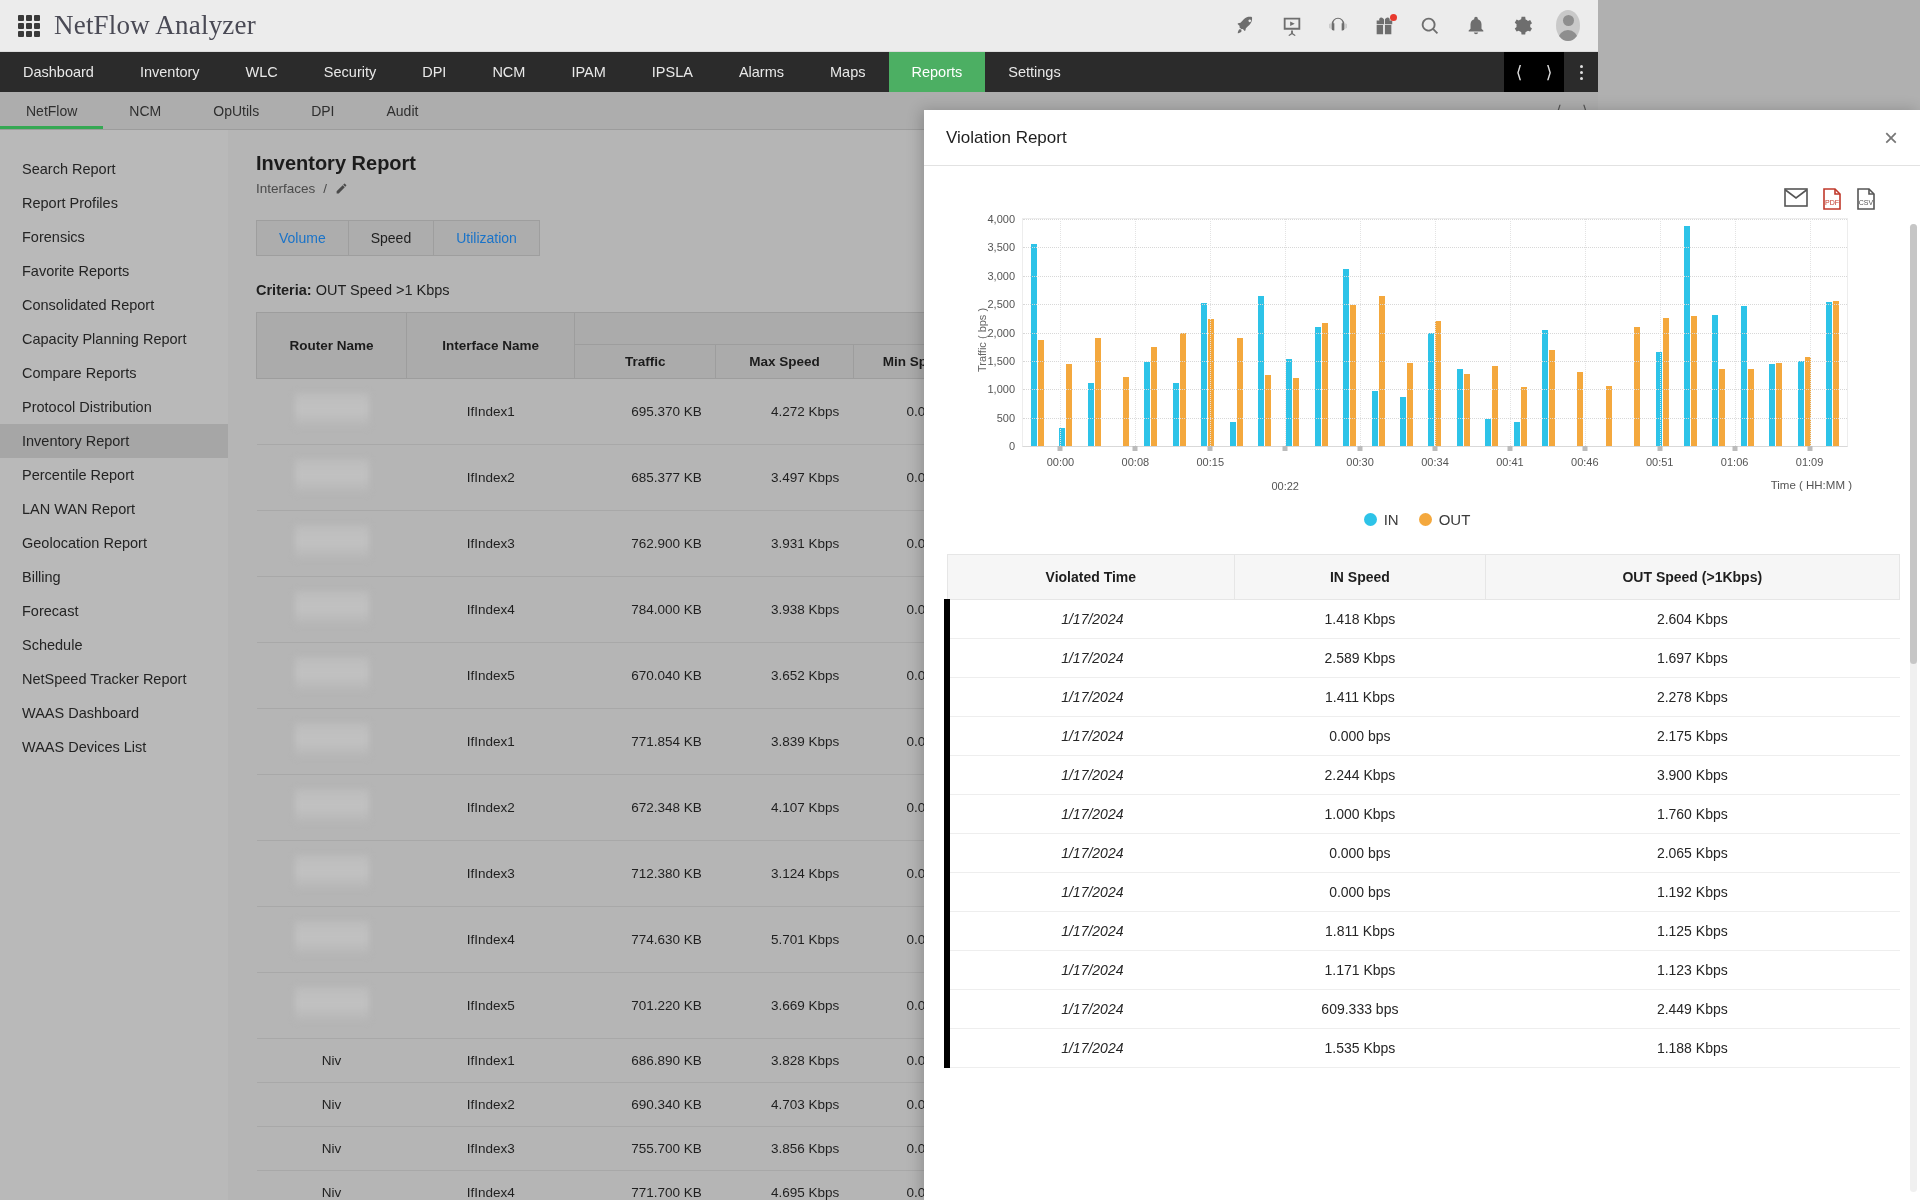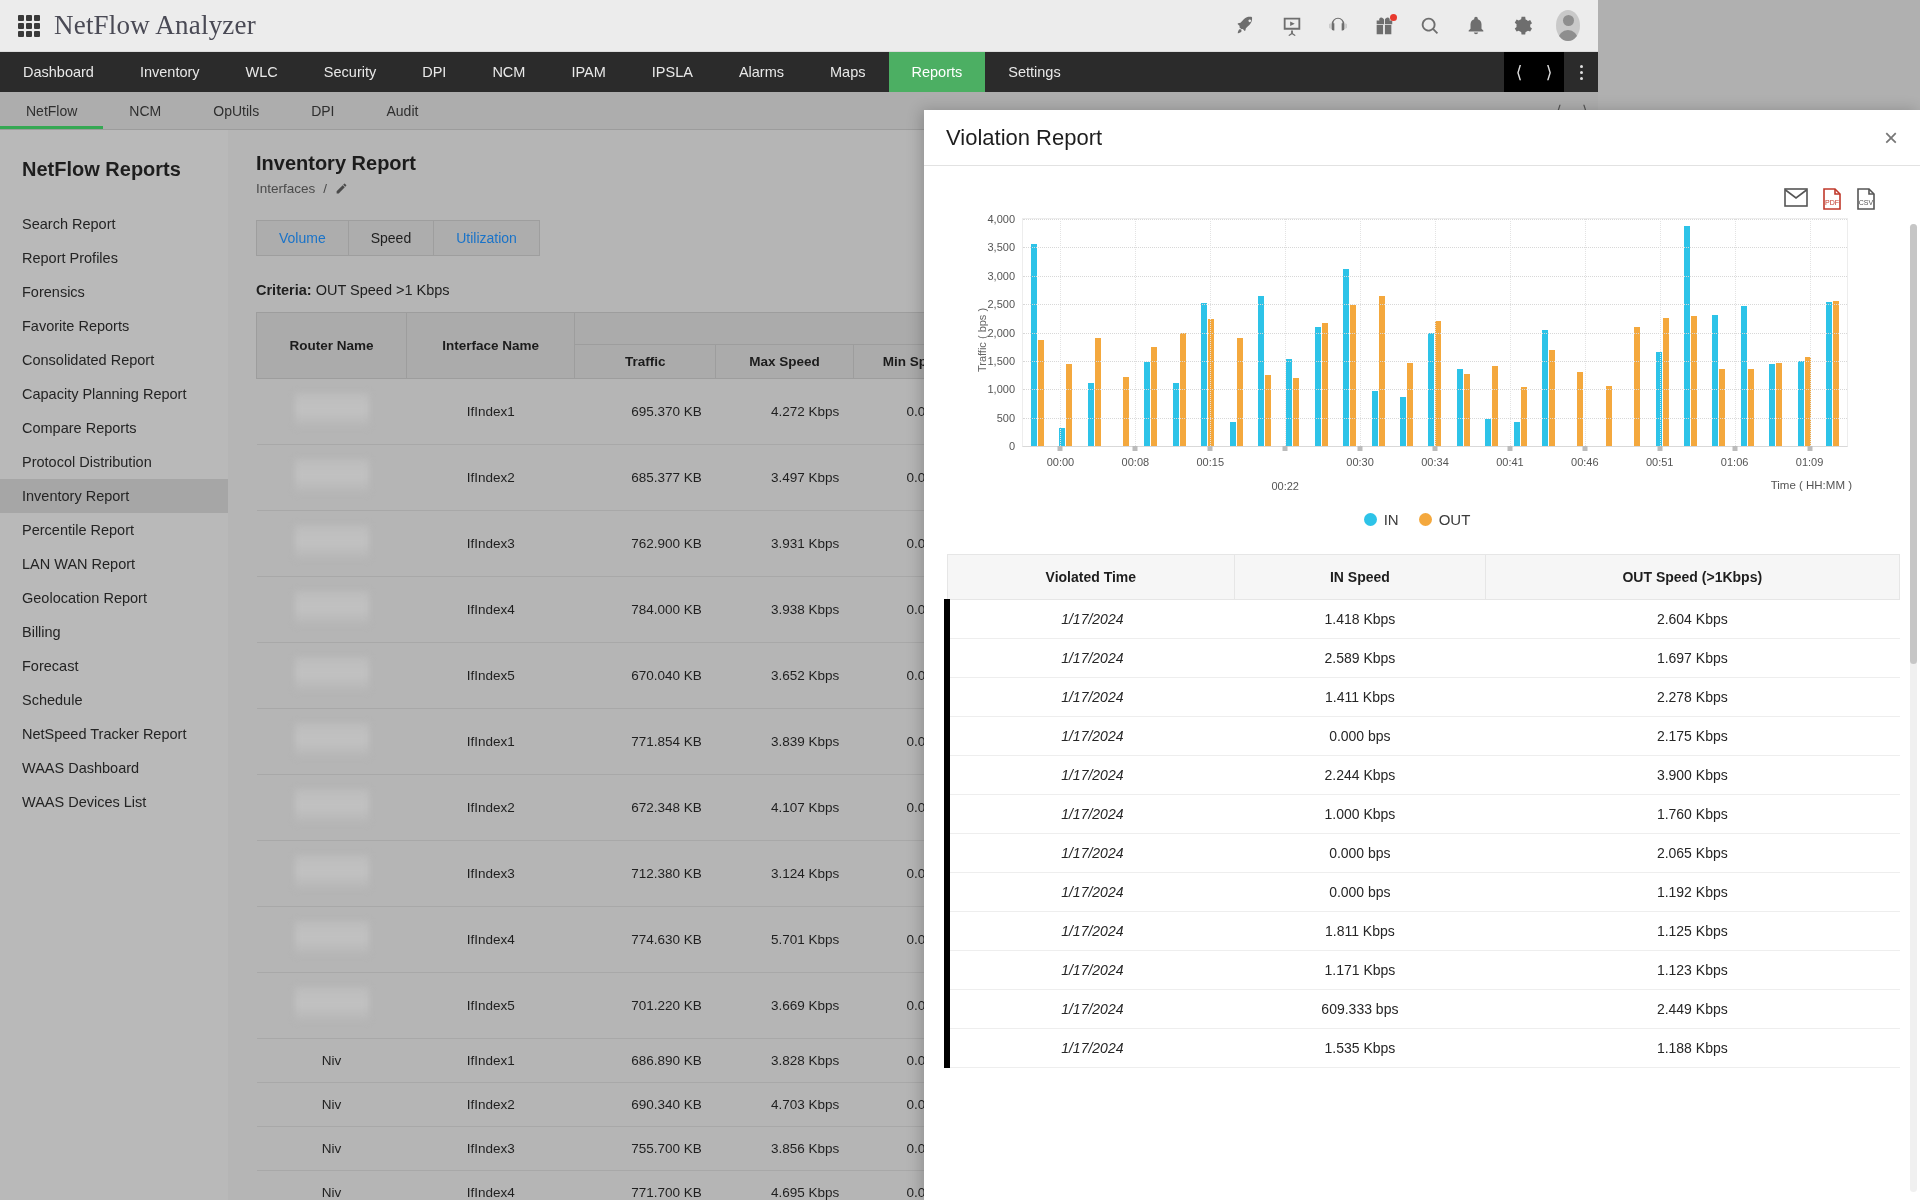--- a/index.html
+++ b/index.html
@@ -91,21 +91,21 @@
   .dtable td.c { text-align: center; }
   .blurname { display: inline-block; width: 74px; height: 34px; border-radius: 3px;
     background: linear-gradient(180deg,#bcbcbc,#c2c2c2,#b6b6b6); filter: blur(3px); }
 
   
   .panel { position: absolute; left: 924px; top: 110px; width: 996px;
     height: calc(1200px - 110px); background: #fff; box-shadow: -3px 0 14px rgba(0,0,0,.2);
     display: flex; flex-direction: column; }
   .panel-head { height: 56px; display: flex; align-items: center; padding: 0 22px;
     border-bottom: 1px solid #e2e2e2; }
-  .panel-title { font-size: 22px; color: #1e1e1e; }
+  .panel-title { font-size: 17px; color: #1e1e1e; }
   .panel-head .sp { flex: 1; }
   .close-x { font-size: 24px; color: #777; cursor: pointer; line-height: 1; }
   .panel-body { flex: 1; overflow: hidden; position: relative; padding: 0 20px; }
 
   .export-row { display: flex; justify-content: flex-end; gap: 14px; padding: 22px 24px 4px 0; }
   .export-row .ei { cursor: pointer; }
   .export-row svg { display: block; }
 
   
   .chart-wrap { position: relative; width: 100%; height: 265px; margin-top: 4px; }
@@ -247,21 +247,20 @@
     <div class="spacer"></div>
     <div class="sub-arrows">
       <div>⟨</div>
       <div>⟩</div>
     </div>
   </div>
 
   <div class="body">
 
     <div class="sidebar">
-      <div class="side-title">NetFlow Reports</div>
       <div class="side-item">Search Report</div>
       <div class="side-item">Report Profiles</div>
       <div class="side-item">Forensics</div>
       <div class="side-item">Favorite Reports</div>
       <div class="side-item">Consolidated Report</div>
       <div class="side-item">Capacity Planning Report</div>
       <div class="side-item">Compare Reports</div>
       <div class="side-item">Protocol Distribution</div>
       <div class="side-item active">Inventory Report</div>
       <div class="side-item">Percentile Report</div>

